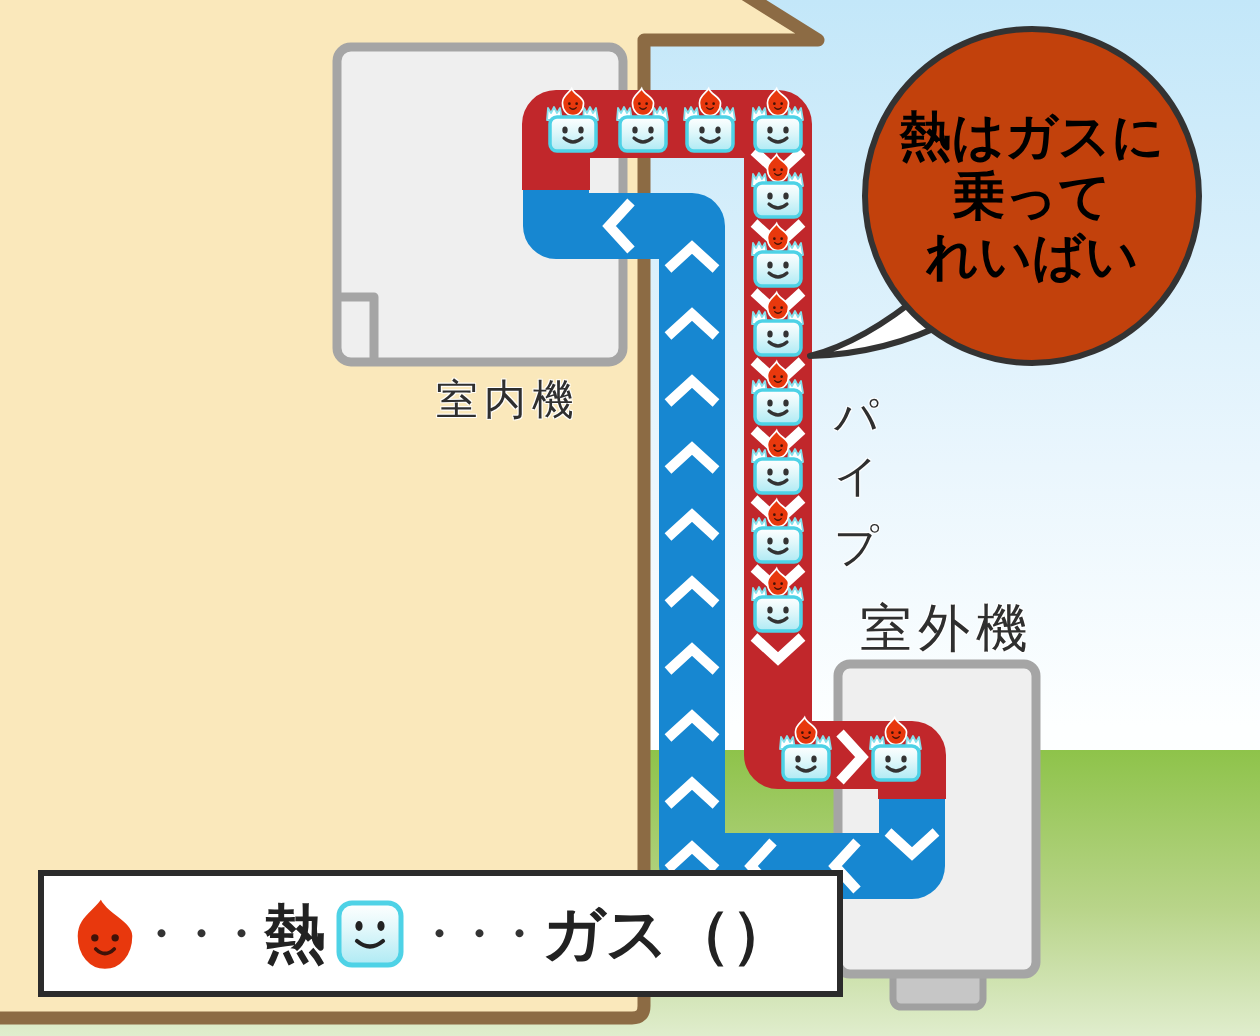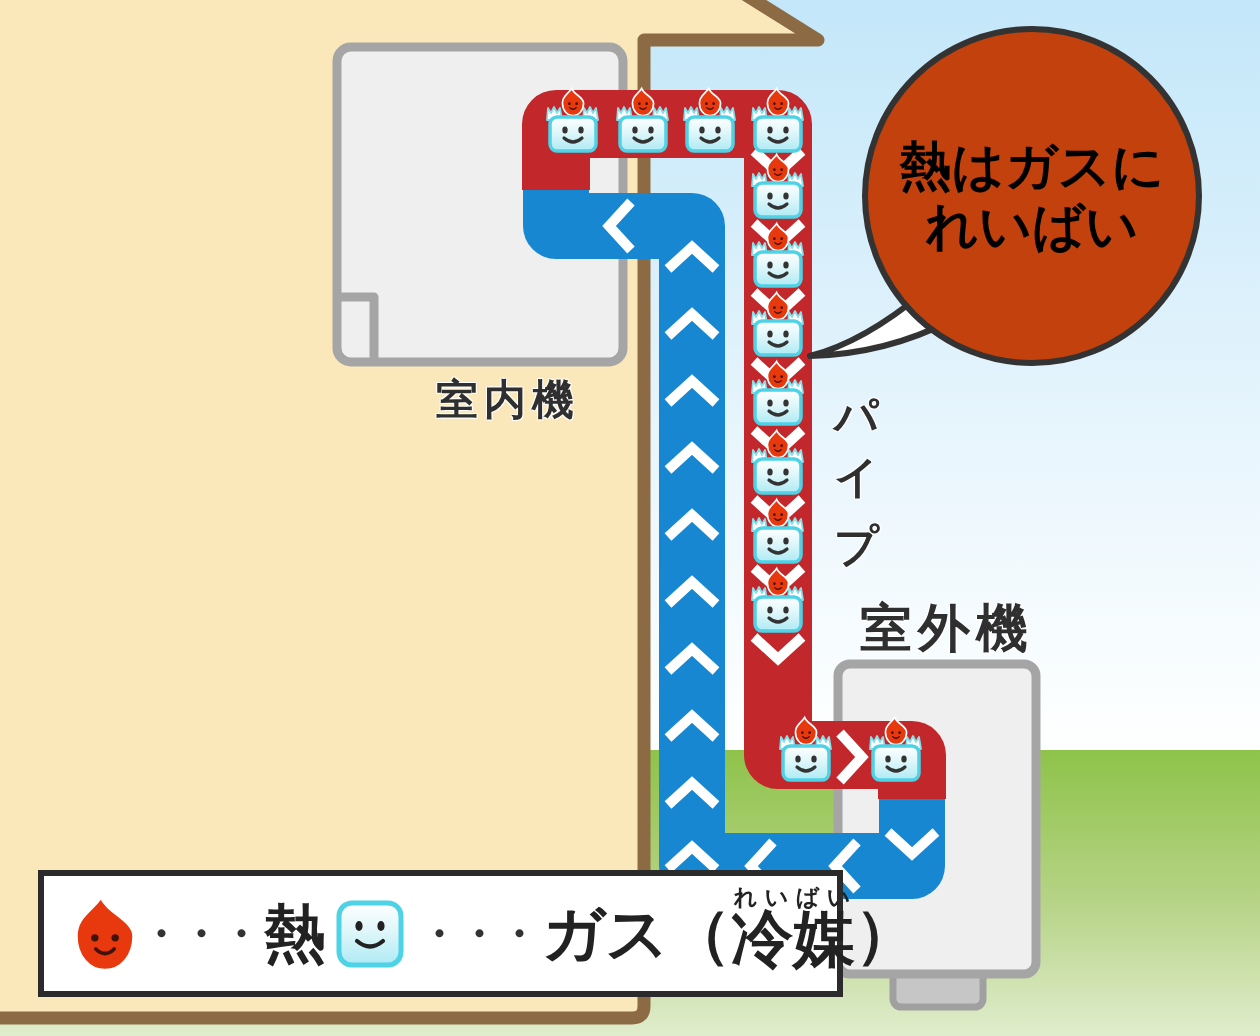--- a/index.html
+++ b/index.html
@@ -1,21 +1,21 @@
 <!DOCTYPE html>
 <html style="--heat-pipe: #c1272b; --gas-pipe: #1787d1; --wall: #fae8bb; --wall-border: #8c6b44; --grass-top: #8ec34a; --grass-bottom: #e0edcd; --sky-top: #c3e7f9; --unit-fill: #efefef; --unit-border: #a5a5a5; --character-cyan: #4ed2e6; --flame-red: #e8380d; --label-color: #2f2f2f; --legend-border: #2b2b2b; --bubble-border: #333333;"><head>
 <meta charset="utf-8">
 <style>
   html,body{margin:0;padding:0;}
   body{font-family:"Liberation Sans","DejaVu Sans",sans-serif;}
   #stage{position:relative;width:1260px;height:1036px;overflow:hidden;background:#fff;}
   .sky{position:absolute;inset:0;background:linear-gradient(180deg,var(--sky-top) 0%,#eaf6fd 45%,#fdffff 70%,#ffffff 100%);z-index:0;}
   .grass{position:absolute;left:0;right:0;top:750px;bottom:0;background:linear-gradient(180deg,var(--grass-top) 0%,#b8d489 55%,var(--grass-bottom) 100%);z-index:1;}
   svg.scene{position:absolute;left:0;top:0;z-index:2;}
-  .label{position:absolute;color:var(--label-color);font-weight:bold;z-index:5;
+  .label{position:absolute;color:var(--label-color);font-weight:normal;z-index:5;
          text-shadow:1px 1px 0 rgba(255,255,255,.85),-1px -1px 0 rgba(255,255,255,.85),1px -1px 0 rgba(255,255,255,.85),-1px 1px 0 rgba(255,255,255,.85);text-align:right;}
   #label-indoor{left:436px;top:372px;font-size:42px;letter-spacing:6px;}
   #label-outdoor{left:860px;top:594px;font-size:52px;letter-spacing:6px;}
   #label-pipe{left:828px;top:366px;font-size:44px;writing-mode:vertical-rl;text-orientation:upright;letter-spacing:10px;}
   #bubble-tail{position:absolute;left:0;top:0;z-index:7;}
   #bubble{position:absolute;left:862px;top:26px;width:340px;height:340px;border-radius:50%;
           background:#c2410c;border:6px solid var(--bubble-border);box-sizing:border-box;z-index:8;
           display:flex;flex-direction:column;justify-content:center;align-items:center;}
   #bubble .line{font-size:52px;font-weight:bold;color:#000;line-height:60px;white-space:nowrap;}
   #legend{position:absolute;left:38px;top:870px;width:805px;height:127px;background:#fff;
@@ -134,36 +134,36 @@
   <div class="label" id="label-indoor">室内機</div>
   <div class="label" id="label-outdoor">室外機</div>
   <div class="label" id="label-pipe">パイプ</div>
 
   <svg id="bubble-tail" width="1260" height="1036" viewBox="0 0 1260 1036">
     <path d="M 924,292 Q 864,342 810,356 Q 886,354 952,320 Z" fill="#ffffff" style="stroke:var(--bubble-border)" stroke-width="6" stroke-linejoin="round"></path>
   </svg>
 
   <div id="bubble">
     <div class="line">熱はガスに</div>
+    <div class="line">乗って</div>
     <div class="line">れいばい</div>
   </div>
 
   <div id="legend">
     <svg class="icon" width="62" height="92" viewBox="-31 -46 62 92">
       <use href="#flame" transform="translate(0,2) scale(1.85)"></use>
     </svg>
     <span class="dots">・・・</span>
     <span class="word">熱</span>
     <svg class="icon" width="76" height="76" viewBox="-38 -38 76 76" style="margin:0 6px;">
       <rect x="-31" y="-31" width="62" height="62" rx="13" fill="url(#gasGrad)" style="stroke:var(--character-cyan)" stroke-width="5"></rect>
       <ellipse cx="-11" cy="-8" rx="3.6" ry="5" fill="#222"></ellipse>
       <ellipse cx="11" cy="-8" rx="3.6" ry="5" fill="#222"></ellipse>
       <path d="M -13,7 Q 0,18 13,7" stroke="#222" stroke-width="4.2" fill="none" stroke-linecap="round"></path>
     </svg>
     <span class="dots">・・・</span>
     <span class="gastext">
       <span class="word">ガス（</span>
-      <ruby class="word"><span>冷媒</span><rt>れいばい</rt></ruby>
       <span class="word">）</span>
     </span>
   </div>
 
 </div>
 
 </body></html>

